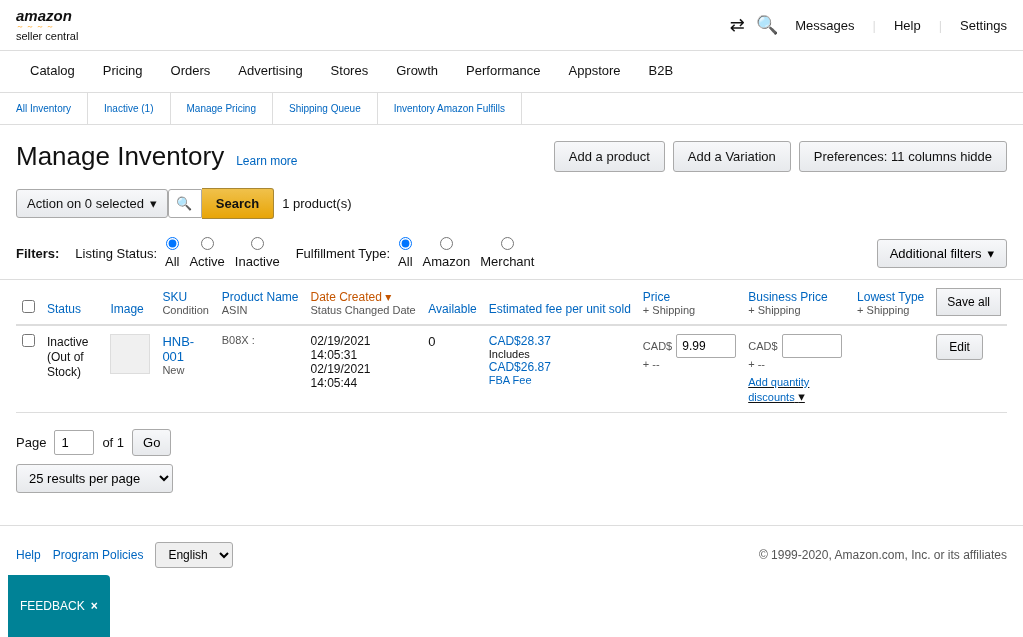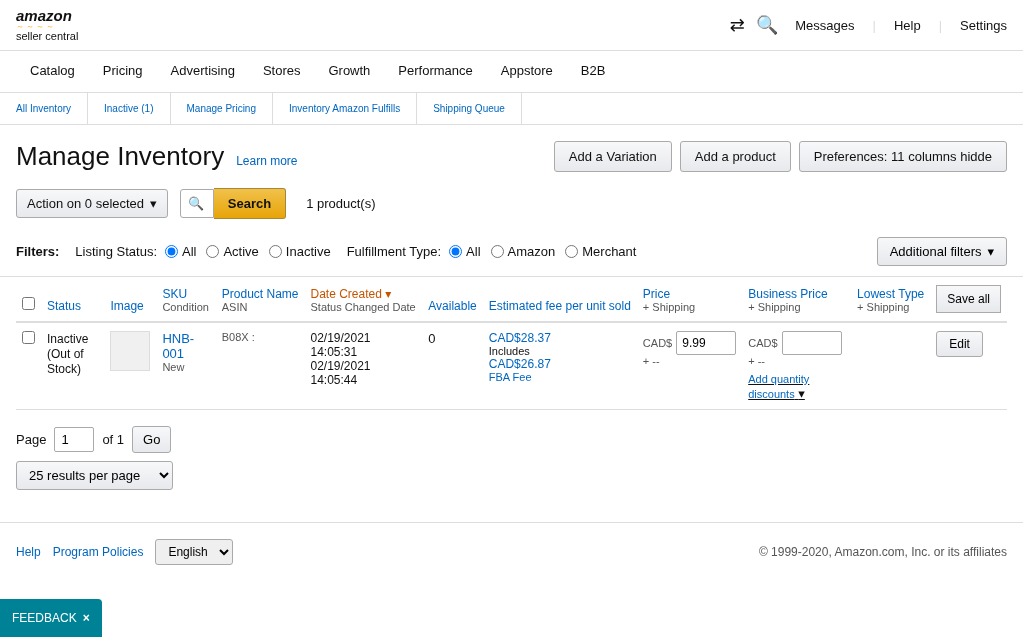--- a/index.html
+++ b/index.html
@@ -72,21 +72,21 @@
       background: linear-gradient(to bottom, #f7f8fa, #e7e9ec);
       cursor: pointer;
       color: #111;
     }
 
     
     .toolbar {
       padding: 8px 16px;
       display: flex;
       align-items: center;
-      gap: 12px;
+      gap: 0;
     }
     .action-select {
       display: flex;
       align-items: center;
       border: 1px solid #aaa;
       border-radius: 3px;
       background: linear-gradient(to bottom, #f7f8fa, #e7e9ec);
       padding: 6px 10px;
       cursor: pointer;
       font-size: 13px;
@@ -132,21 +132,21 @@
       display: flex;
       align-items: center;
       gap: 16px;
       border-bottom: 1px solid #ddd;
       flex-wrap: wrap;
     }
     .filter-label { font-size: 13px; color: #111; font-weight: bold; }
     .filter-group { display: flex; align-items: center; gap: 8px; }
     .filter-group-label { font-size: 13px; color: #111; }
     .radio-group { display: flex; gap: 10px; align-items: center; }
-    .radio-item { display: flex; align-items: center; gap: 4px; font-size: 13px; cursor: pointer; }
+    .radio-item { display: flex; align-items: center; gap: 4px; font-size: 13px; cursor: pointer; flex-direction: column; }
     .additional-filters-btn {
       margin-left: auto;
       display: flex;
       align-items: center;
       gap: 6px;
       padding: 6px 12px;
       border: 1px solid #aaa;
       border-radius: 3px;
       background: linear-gradient(to bottom, #f7f8fa, #e7e9ec);
       cursor: pointer;
@@ -272,24 +272,24 @@
       padding: 4px 8px;
       border: 1px solid #aaa;
       border-radius: 3px;
       font-size: 12px;
     }
 
     
     .feedback-btn {
       position: fixed;
       bottom: 0;
-      left: 0;
+      left: 8px;
       background: #008296;
       color: #fff;
-      padding: 12px 12px;
+      padding: 24px 12px;
       font-size: 12px;
       display: flex;
       align-items: center;
       gap: 6px;
       cursor: pointer;
       border-top-right-radius: 4px;
     }
     .feedback-close { cursor: pointer; font-weight: bold; }
 
     
@@ -324,44 +324,45 @@
     <span class="divider-pipe">|</span>
     <a href="#">Help</a>
     <span class="divider-pipe">|</span>
     <a href="#">Settings</a>
   </div>
 </div>
 
 <div class="main-nav">
   <a class="main-nav-item">Catalog</a>
   <a class="main-nav-item">Pricing</a>
+  <a class="main-nav-item">Orders</a>
   <a class="main-nav-item">Advertising</a>
   <a class="main-nav-item">Stores</a>
   <a class="main-nav-item">Growth</a>
   <a class="main-nav-item">Performance</a>
   <a class="main-nav-item">Appstore</a>
   <a class="main-nav-item">B2B</a>
 </div>
 
 <div class="sub-nav">
   <a class="sub-nav-item">All Inventory</a>
   <a class="sub-nav-item" style="color:#0066C0;">Inactive (1)</a>
   <a class="sub-nav-item">Manage Pricing</a>
+  <a class="sub-nav-item">Shipping Queue</a>
   <a class="sub-nav-item">Inventory Amazon Fulfills</a>
-  <a class="sub-nav-item">Shipping Queue</a>
 </div>
 
 <div class="page-header">
   <div class="page-title-area">
     <h1 class="page-title">Manage Inventory</h1>
     <a href="#" class="learn-more">Learn more</a>
   </div>
   <div class="page-actions">
+    <button class="btn">Add a product</button>
     <button class="btn">Add a Variation</button>
-    <button class="btn">Add a product</button>
     <button class="btn">Preferences: 11 columns hidde</button>
   </div>
 </div>
 
 <div class="toolbar">
   <div class="action-select">
     <span>Action on 0 selected</span>
     <span>▾</span>
   </div>
   <div style="display:flex; align-items:center;">

